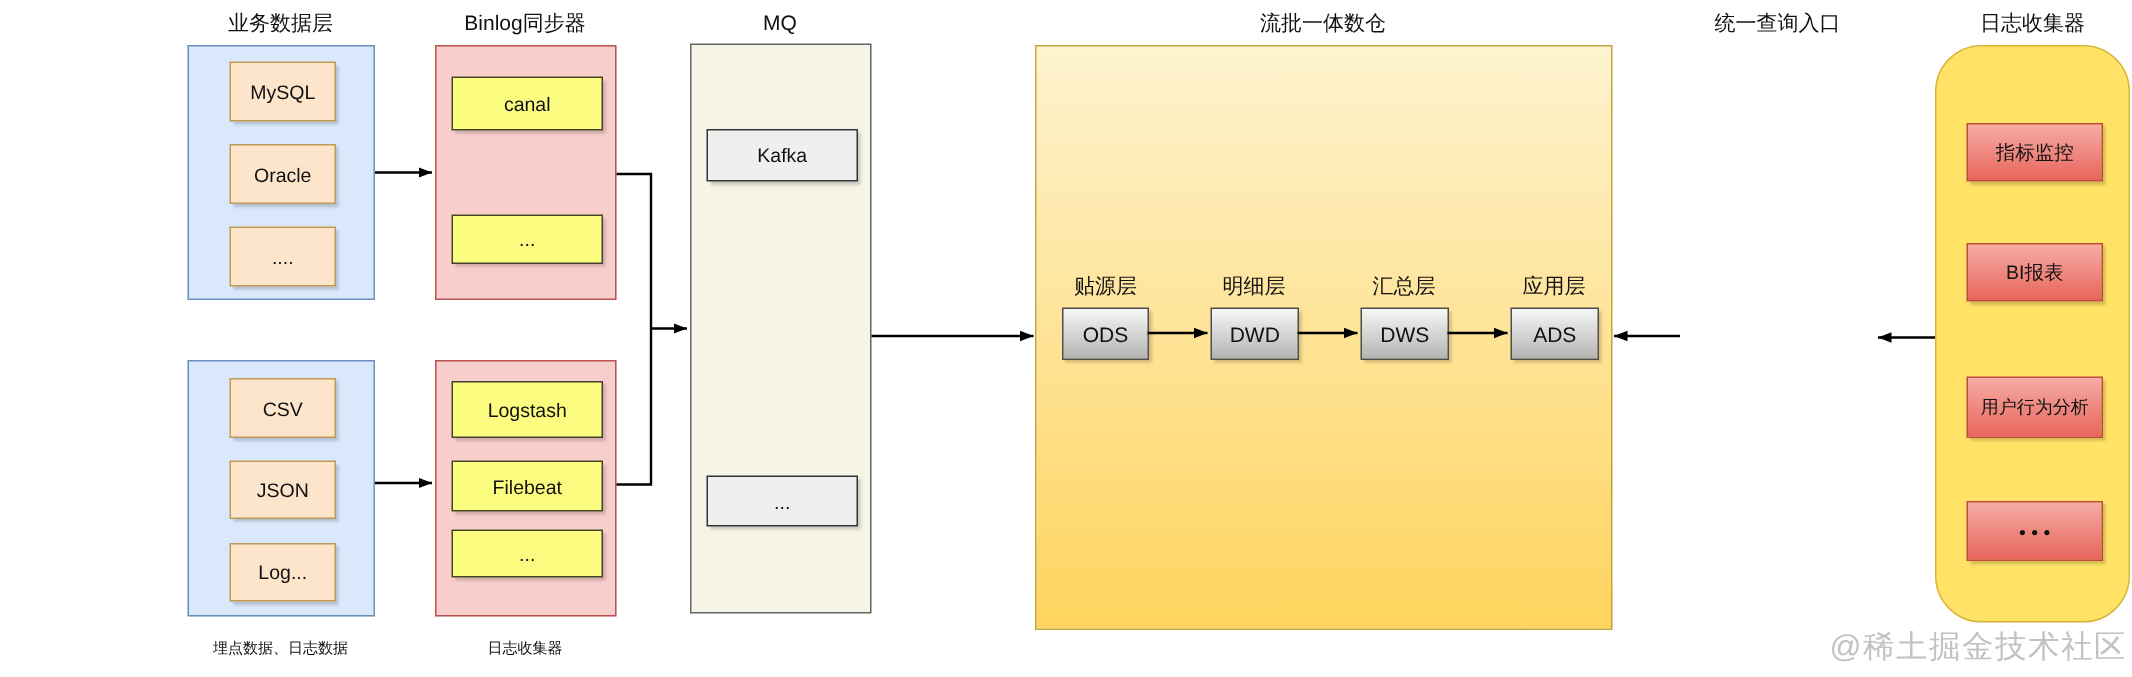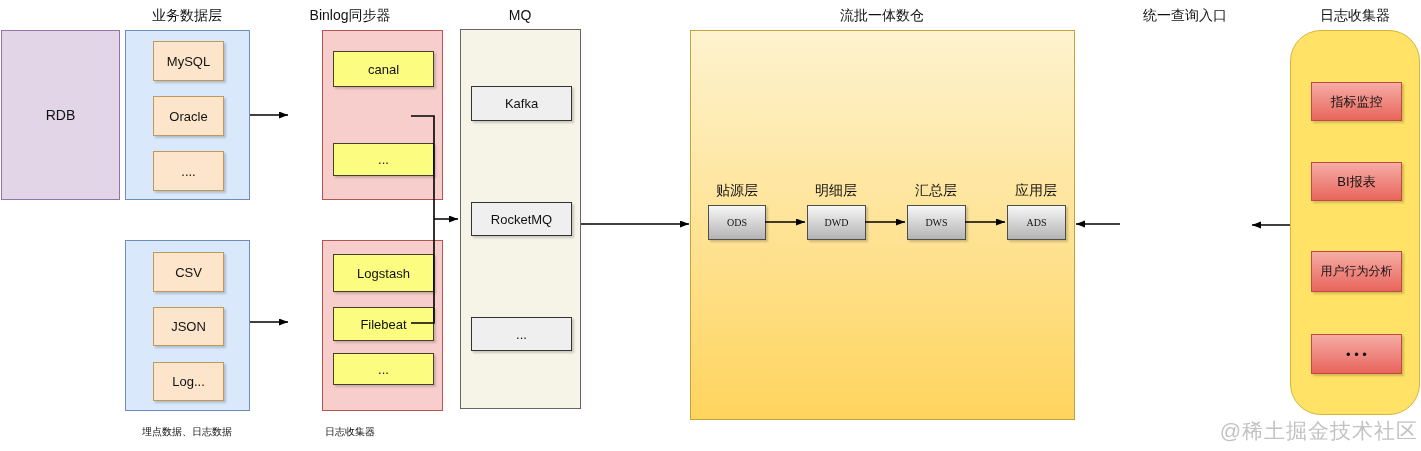--- a/index.html
+++ b/index.html
@@ -3,56 +3,53 @@
 <meta charset="utf-8">
 <style>
   html,body{margin:0;padding:0;background:#fff;}
   .canvas{position:relative;width:1421px;height:451px;background:#fff;overflow:hidden;
           font-family:"Liberation Sans","DejaVu Sans",sans-serif;color:#111;}
   .flabel{position:absolute;transform:translateX(-50%);font-size:14px;white-space:nowrap;}
   .panel{position:absolute;border:1px solid #888;box-sizing:border-box;}
   .srcpanel{background:var(--purple_fill);border-color:var(--purple_border);
             display:flex;align-items:center;justify-content:center;font-size:14px;}
   .bluep{background:var(--blue_fill);border-color:var(--blue_border);}
-  .pinkp{background:var(--pink_fill);border-color:var(--pink_border);margin-left:32px;}
+  .pinkp{background:var(--pink_fill);border-color:var(--pink_border);}
   .mqp{background:var(--mq_fill);border-color:var(--mq_border);}
   .whp{background:linear-gradient(var(--wh_top),var(--wh_bottom));border-color:var(--wh_border);}
   .qp{background:var(--query_fill);border-color:var(--query_border);}
   .ap{background:var(--apps_fill);border-color:var(--apps_border);border-radius:31px;}
   .item{position:absolute;display:flex;align-items:center;justify-content:center;
         font-size:13px;border:1px solid #888;box-sizing:border-box;white-space:nowrap;
         box-shadow:2px 2px 2px rgba(0,0,0,0.18);}
   .peach{background:var(--peach_fill);border-color:var(--peach_border);}
   .ynote{background:var(--yellow_note_fill);border-color:var(--yellow_note_border);}
   .grayb{background:var(--gray_fill);border-color:var(--gray_border);}
   .stage{background:linear-gradient(var(--stage_top),var(--stage_bottom));
-         border-color:var(--stage_border);font-size:10px;font-family:Liberation Serif, serif;}
+         border-color:var(--stage_border);font-size:14px;}
   .qitem{background:linear-gradient(var(--qitem_top),var(--qitem_bottom));border-color:var(--qitem_border);}
   .appitem{background:linear-gradient(var(--app_top),var(--app_bottom));border-color:var(--app_border);}
   .lyrlabel{position:absolute;transform:translateX(-50%);font-size:14px;white-space:nowrap;}
   .cap{position:absolute;transform:translateX(-50%);font-size:10px;white-space:nowrap;}
   .watermark{position:absolute;right:3px;top:417px;font-size:21px;color:var(--watermark_color);
              letter-spacing:1px;white-space:nowrap;}
   .arrows{position:absolute;left:0;top:0;pointer-events:none;}
 </style>
 </head>
 <body>
 
 <div class="canvas">
 
   <div class="flabel" style="left:187px;top:7px">业务数据层</div>
   <div class="flabel" style="left:350px;top:7px">Binlog同步器</div>
   <div class="flabel" style="left:520px;top:7px">MQ</div>
   <div class="flabel" style="left:882px;top:7px">流批一体数仓</div>
   <div class="flabel" style="left:1185px;top:7px">统一查询入口</div>
   <div class="flabel" style="left:1355px;top:7px">日志收集器</div>
 
-  <div class="panel srcpanel" style="left:1px;top:30px;width:119px;height:170px">
-    <span>RDB</span>
-  </div>
 
   <div class="panel bluep" style="left:125px;top:30px;width:125px;height:170px">
     <div class="item peach" style="left:27px;top:10px;width:71px;height:40px">MySQL</div>
     <div class="item peach" style="left:27px;top:65px;width:71px;height:40px">Oracle</div>
     <div class="item peach" style="left:27px;top:120px;width:71px;height:40px">....</div>
   </div>
 
   <div class="panel pinkp" style="left:290px;top:30px;width:121px;height:170px">
     <div class="item ynote" style="left:10px;top:20px;width:101px;height:36px">canal</div>
     <div class="item ynote" style="left:10px;top:112px;width:101px;height:33px">...</div>
@@ -69,21 +66,20 @@
     <div class="item ynote" style="left:10px;top:13px;width:101px;height:38px">Logstash</div>
     <div class="item ynote" style="left:10px;top:66px;width:101px;height:34px">Filebeat</div>
     <div class="item ynote" style="left:10px;top:112px;width:101px;height:32px">...</div>
   </div>
 
   <div class="cap" style="left:187px;top:425px">埋点数据、日志数据</div>
   <div class="cap" style="left:350px;top:425px">日志收集器</div>
 
   <div class="panel mqp" style="left:460px;top:29px;width:121px;height:380px">
     <div class="item grayb" style="left:10px;top:56px;width:101px;height:35px">Kafka</div>
-    <div class="item grayb" style="left:10px;top:172px;width:101px;height:34px">RocketMQ</div>
     <div class="item grayb" style="left:10px;top:287px;width:101px;height:34px">...</div>
   </div>
 
   <div class="panel whp" style="left:690px;top:30px;width:385px;height:390px">
     <div class="lyrlabel" style="left:46px;top:151px">贴源层</div>
     <div class="lyrlabel" style="left:145px;top:151px">明细层</div>
     <div class="lyrlabel" style="left:245px;top:151px">汇总层</div>
     <div class="lyrlabel" style="left:345px;top:151px">应用层</div>
     <div class="item stage" style="left:17px;top:174px;width:58px;height:35px">ODS</div>
     <div class="item stage" style="left:116px;top:174px;width:59px;height:35px">DWD</div>

